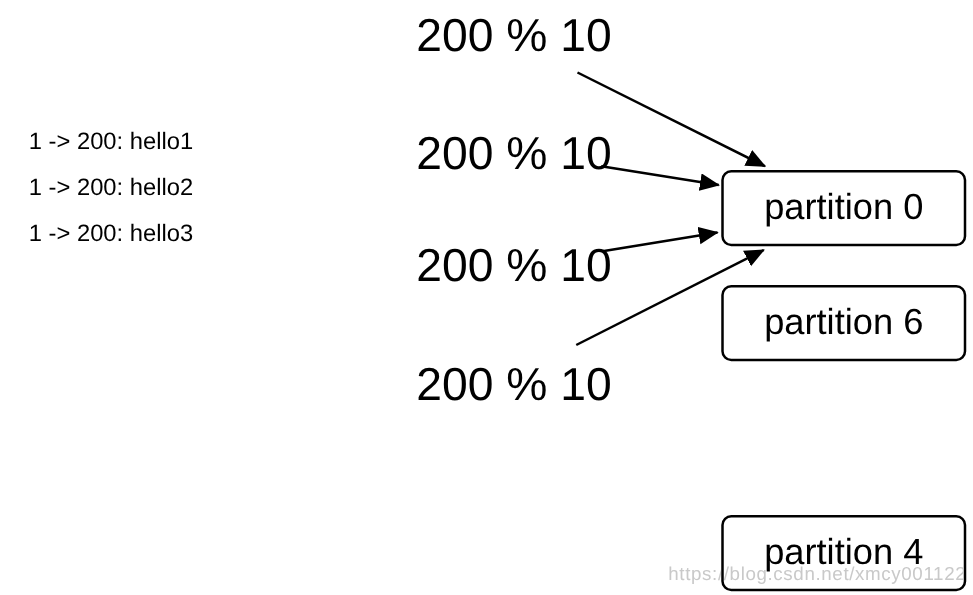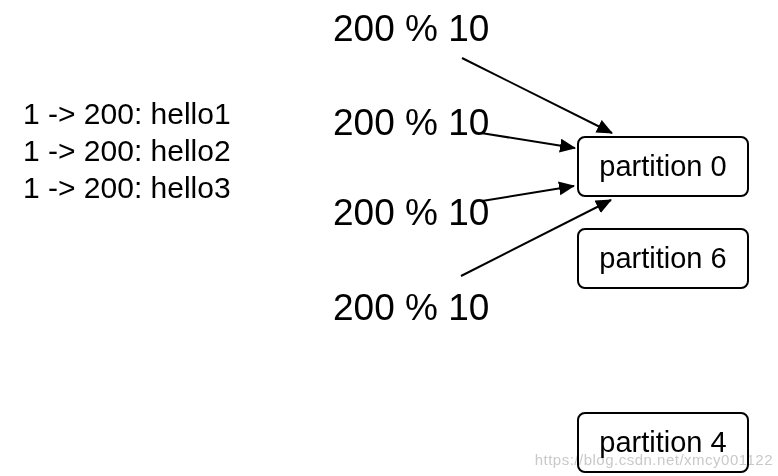--- a/index.html
+++ b/index.html
@@ -15,21 +15,21 @@
     background: #ffffff;
     overflow: hidden;
     color: #000000;
   }
   .messages {
     position: absolute;
     left: 23px;
     top: 95px;
   }
   .msg-line {
-    font-size: 30px;
+    font-size: 19px;
     line-height: 37px;
     white-space: pre;
     color: #000000;
   }
   .mod-label {
     position: absolute;
     left: 333px;
     font-size: 37px;
     line-height: 29px;
     white-space: pre;
@@ -37,21 +37,21 @@
   }
   .arrows-layer {
     position: absolute;
     left: 0;
     top: 0;
     pointer-events: none;
   }
   .partition-box {
     position: absolute;
     left: 577px;
-    width: 172px;
+    width: 196px;
     height: 61px;
     box-sizing: border-box;
     background: #ffffff;
     border: 2px solid #000000;
     border-radius: 8px;
     display: flex;
     align-items: center;
     justify-content: center;
   }
   .partition-label {

